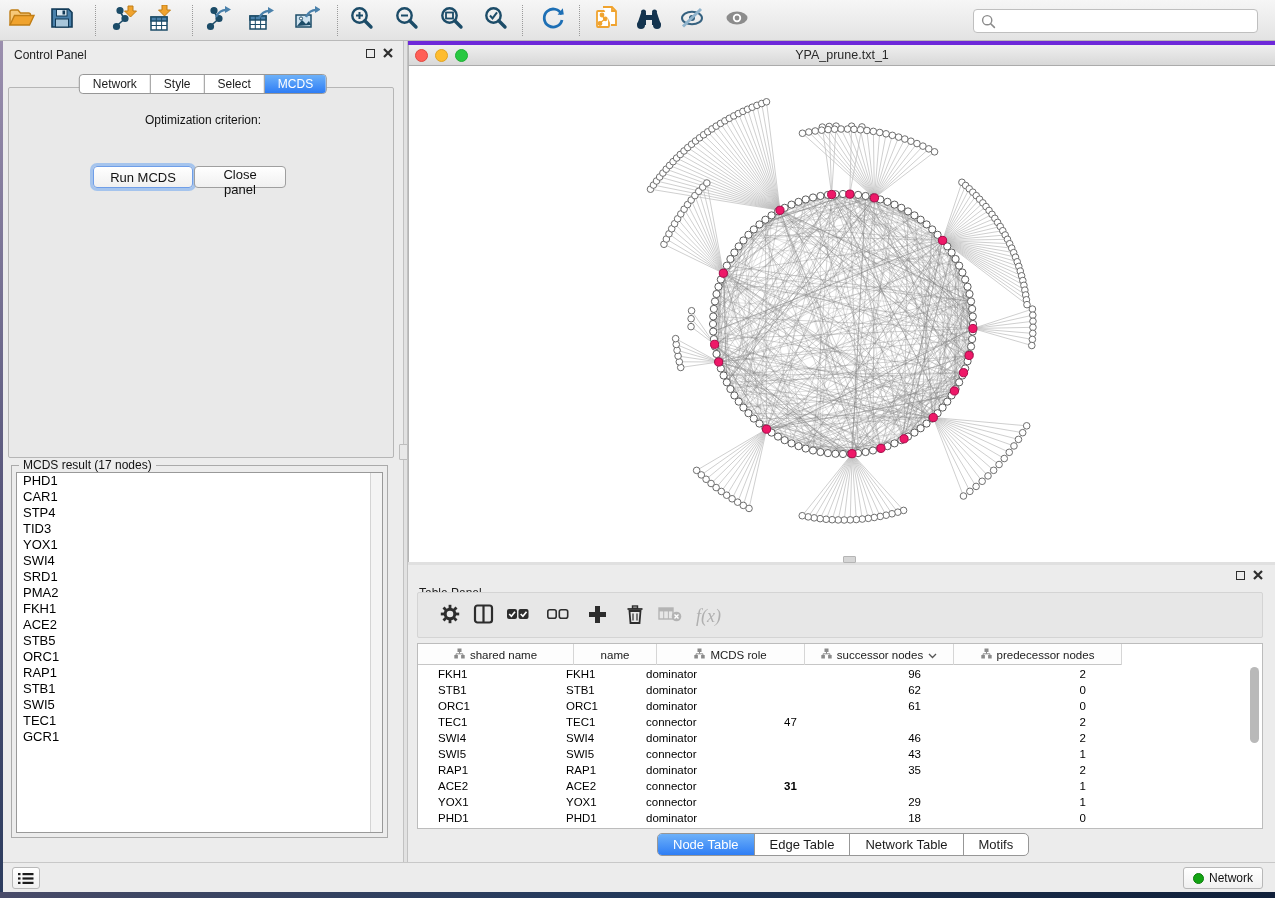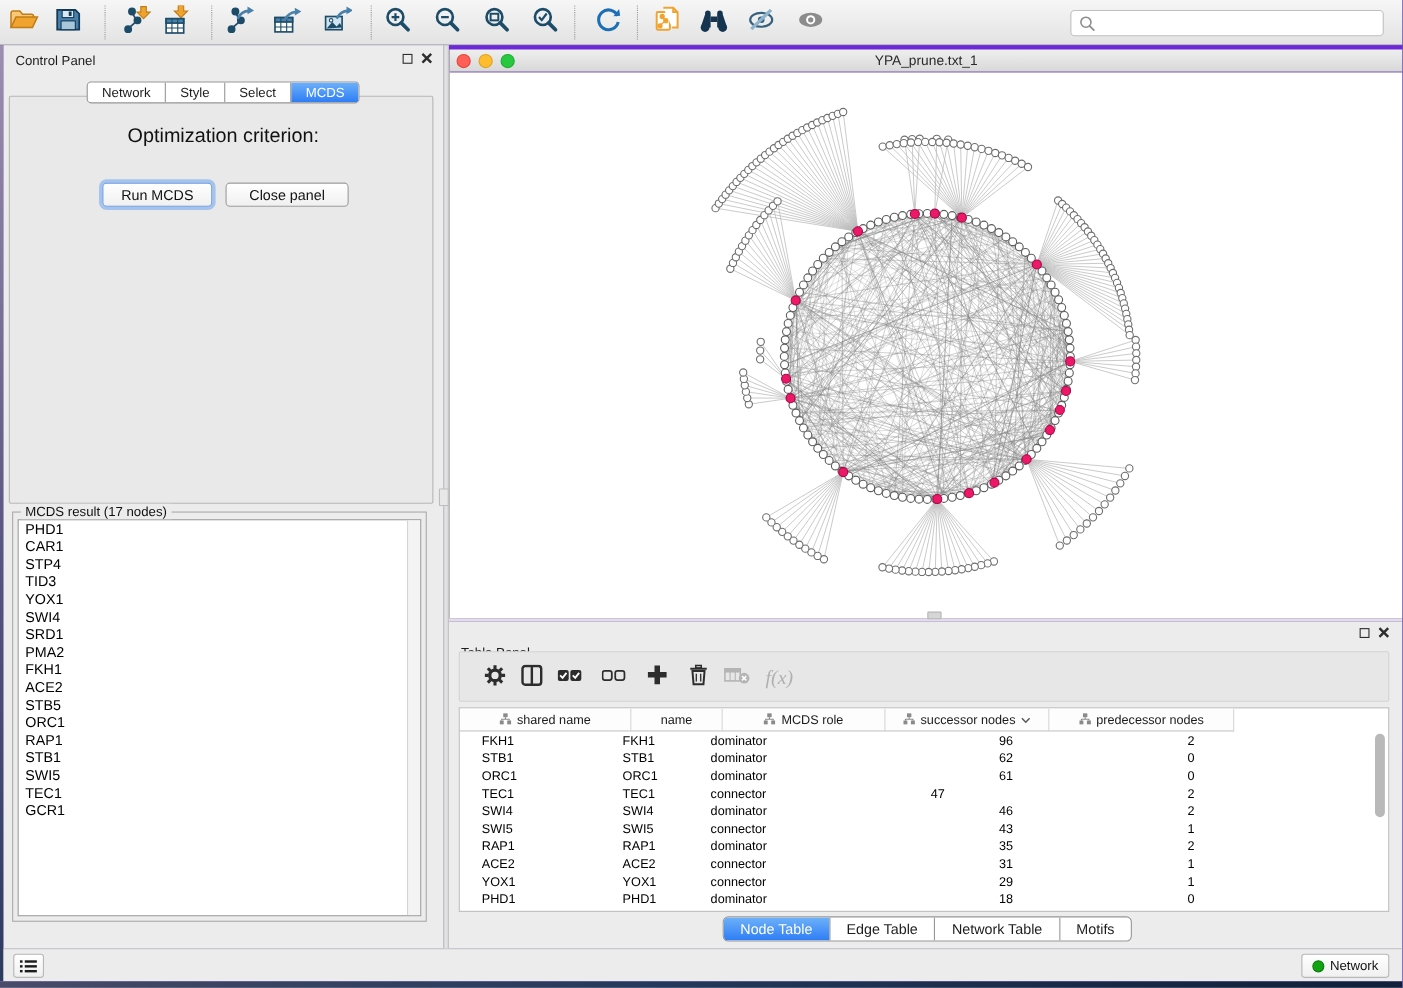--- a/index.html
+++ b/index.html
@@ -32,34 +32,34 @@
   .win-btns { position:absolute; right:10px; top:7px; display:flex; gap:8px; align-items:center; }
   .float-glyph { width:9px; height:9px; border:1.5px solid #2e2e2e; display:inline-block; }
   #cp-body { position:absolute; left:5px; top:46px; width:386px; height:371px;
     background:#e9e9e9; border:1px solid #b6b6b6; border-radius:2px; }
   .seg-tabs { position:absolute; display:inline-flex; background:#fff; border:1px solid #979797;
     border-radius:4px; overflow:hidden; height:20px; z-index:5; }
   .seg-tabs.cp { left:50%; top:33px; transform:translateX(-50%); }
   .seg { padding:0 13px; font-size:12px; line-height:19px; color:#1c1c1c; border-left:1px solid #979797; cursor:default; }
   .seg:first-child { border-left:0; }
   .seg.active { background:linear-gradient(#6db1f9,#2e7df5); color:#fff; }
-  #opt-label { position:absolute; left:0; right:0; top:72px; text-align:center; font-size:18px; color:#111; }
+  #opt-label { position:absolute; left:0; right:0; top:72px; text-align:center; font-size:12px; color:#111; }
   #criterion-select { position:absolute; left:41px; top:93px; width:315px; height:22px; background:#fff;
     border:1px solid #a6a6a6; border-radius:4px; font-size:13px; line-height:20px; padding-left:9px;
     display:flex; align-items:center; }
   #criterion-select .stepper { position:absolute; right:1px; top:1px; bottom:1px; width:19px;
     border-radius:0 3px 3px 0; background:linear-gradient(#79b6fb,#3a85f7);
     display:flex; flex-direction:column; align-items:center; justify-content:center; gap:3px; }
   .tri-up { width:0; height:0; border-left:4px solid transparent; border-right:4px solid transparent; border-bottom:5px solid #fff; }
   .tri-dn { width:0; height:0; border-left:4px solid transparent; border-right:4px solid transparent; border-top:5px solid #fff; }
   .mac-btn { position:absolute; height:22px; background:linear-gradient(#ffffff,#f0f0f0);
     border:1px solid #9f9f9f; border-radius:4px; font-size:13px; font-family:inherit;
     padding:0 14px; color:#111; cursor:default; }
   #run-mcds { left:90px; top:125px; width:100px; border-color:#6f9ee8; box-shadow:0 0 0 3px rgba(110,165,240,.55); }
-  #close-panel { left:202px; top:125px; width:112px; }
+  #close-panel { left:191px; top:125px; width:92px; }
 
   #mcds-fieldset { position:absolute; left:8px; top:424px; width:377px; height:373px; }
   #mcds-legend { position:absolute; left:8px; top:-7px; background:#ececec; padding:0 4px; font-size:12px; color:#111; z-index:2;}
   #mcds-frame { position:absolute; inset:0; border:1px solid #aaaaaa; }
   #mcds-list { position:absolute; left:5px; top:7px; right:5px; bottom:5px; background:#fff;
     border:1px solid #999; overflow:hidden; }
   #mcds-scroll { position:absolute; right:0; top:0; bottom:0; width:12px; background:#f4f4f4; border-left:1px solid #d4d4d4; }
   .mcds-item { font-size:13px; line-height:16px; padding-left:6px; color:#000; }
 
   
@@ -1454,21 +1454,21 @@
             <div class="t-cell" style="width:135px;text-align:left;padding-left:20px;">ORC1</div>
             <div class="t-cell" style="width:83px;text-align:left;padding-left:13px;">ORC1</div>
             <div class="t-cell" style="width:148px;text-align:left;padding-left:10px;">dominator</div>
             <div class="t-cell" style="width:149px;text-align:right;padding-right:12px;">61</div>
             <div class="t-cell" style="width:168px;text-align:right;padding-right:15px;">0</div>
           </div>
           <div class="t-row">
             <div class="t-cell" style="width:135px;text-align:left;padding-left:20px;">TEC1</div>
             <div class="t-cell" style="width:83px;text-align:left;padding-left:13px;">TEC1</div>
             <div class="t-cell" style="width:148px;text-align:left;padding-left:10px;">connector</div>
-            <div class="t-cell" style="width:149px;text-align:center;padding-right:12px;">47</div>
+            <div class="t-cell" style="width:149px;text-align:left;padding-right:12px;">47</div>
             <div class="t-cell" style="width:168px;text-align:right;padding-right:15px;">2</div>
           </div>
           <div class="t-row">
             <div class="t-cell" style="width:135px;text-align:left;padding-left:20px;">SWI4</div>
             <div class="t-cell" style="width:83px;text-align:left;padding-left:13px;">SWI4</div>
             <div class="t-cell" style="width:148px;text-align:left;padding-left:10px;">dominator</div>
             <div class="t-cell" style="width:149px;text-align:right;padding-right:12px;">46</div>
             <div class="t-cell" style="width:168px;text-align:right;padding-right:15px;">2</div>
           </div>
           <div class="t-row">
@@ -1482,21 +1482,21 @@
             <div class="t-cell" style="width:135px;text-align:left;padding-left:20px;">RAP1</div>
             <div class="t-cell" style="width:83px;text-align:left;padding-left:13px;">RAP1</div>
             <div class="t-cell" style="width:148px;text-align:left;padding-left:10px;">dominator</div>
             <div class="t-cell" style="width:149px;text-align:right;padding-right:12px;">35</div>
             <div class="t-cell" style="width:168px;text-align:right;padding-right:15px;">2</div>
           </div>
           <div class="t-row">
             <div class="t-cell" style="width:135px;text-align:left;padding-left:20px;">ACE2</div>
             <div class="t-cell" style="width:83px;text-align:left;padding-left:13px;">ACE2</div>
             <div class="t-cell" style="width:148px;text-align:left;padding-left:10px;">connector</div>
-            <div class="t-cell" style="width:149px;text-align:right;padding-right:12px;">31</div>
+            <div class="t-cell" style="width:149px;text-align:left;padding-right:12px;font-weight:bold;">31</div>
             <div class="t-cell" style="width:168px;text-align:right;padding-right:15px;">1</div>
           </div>
           <div class="t-row">
             <div class="t-cell" style="width:135px;text-align:left;padding-left:20px;">YOX1</div>
             <div class="t-cell" style="width:83px;text-align:left;padding-left:13px;">YOX1</div>
             <div class="t-cell" style="width:148px;text-align:left;padding-left:10px;">connector</div>
             <div class="t-cell" style="width:149px;text-align:right;padding-right:12px;">29</div>
             <div class="t-cell" style="width:168px;text-align:right;padding-right:15px;">1</div>
           </div>
           <div class="t-row">

